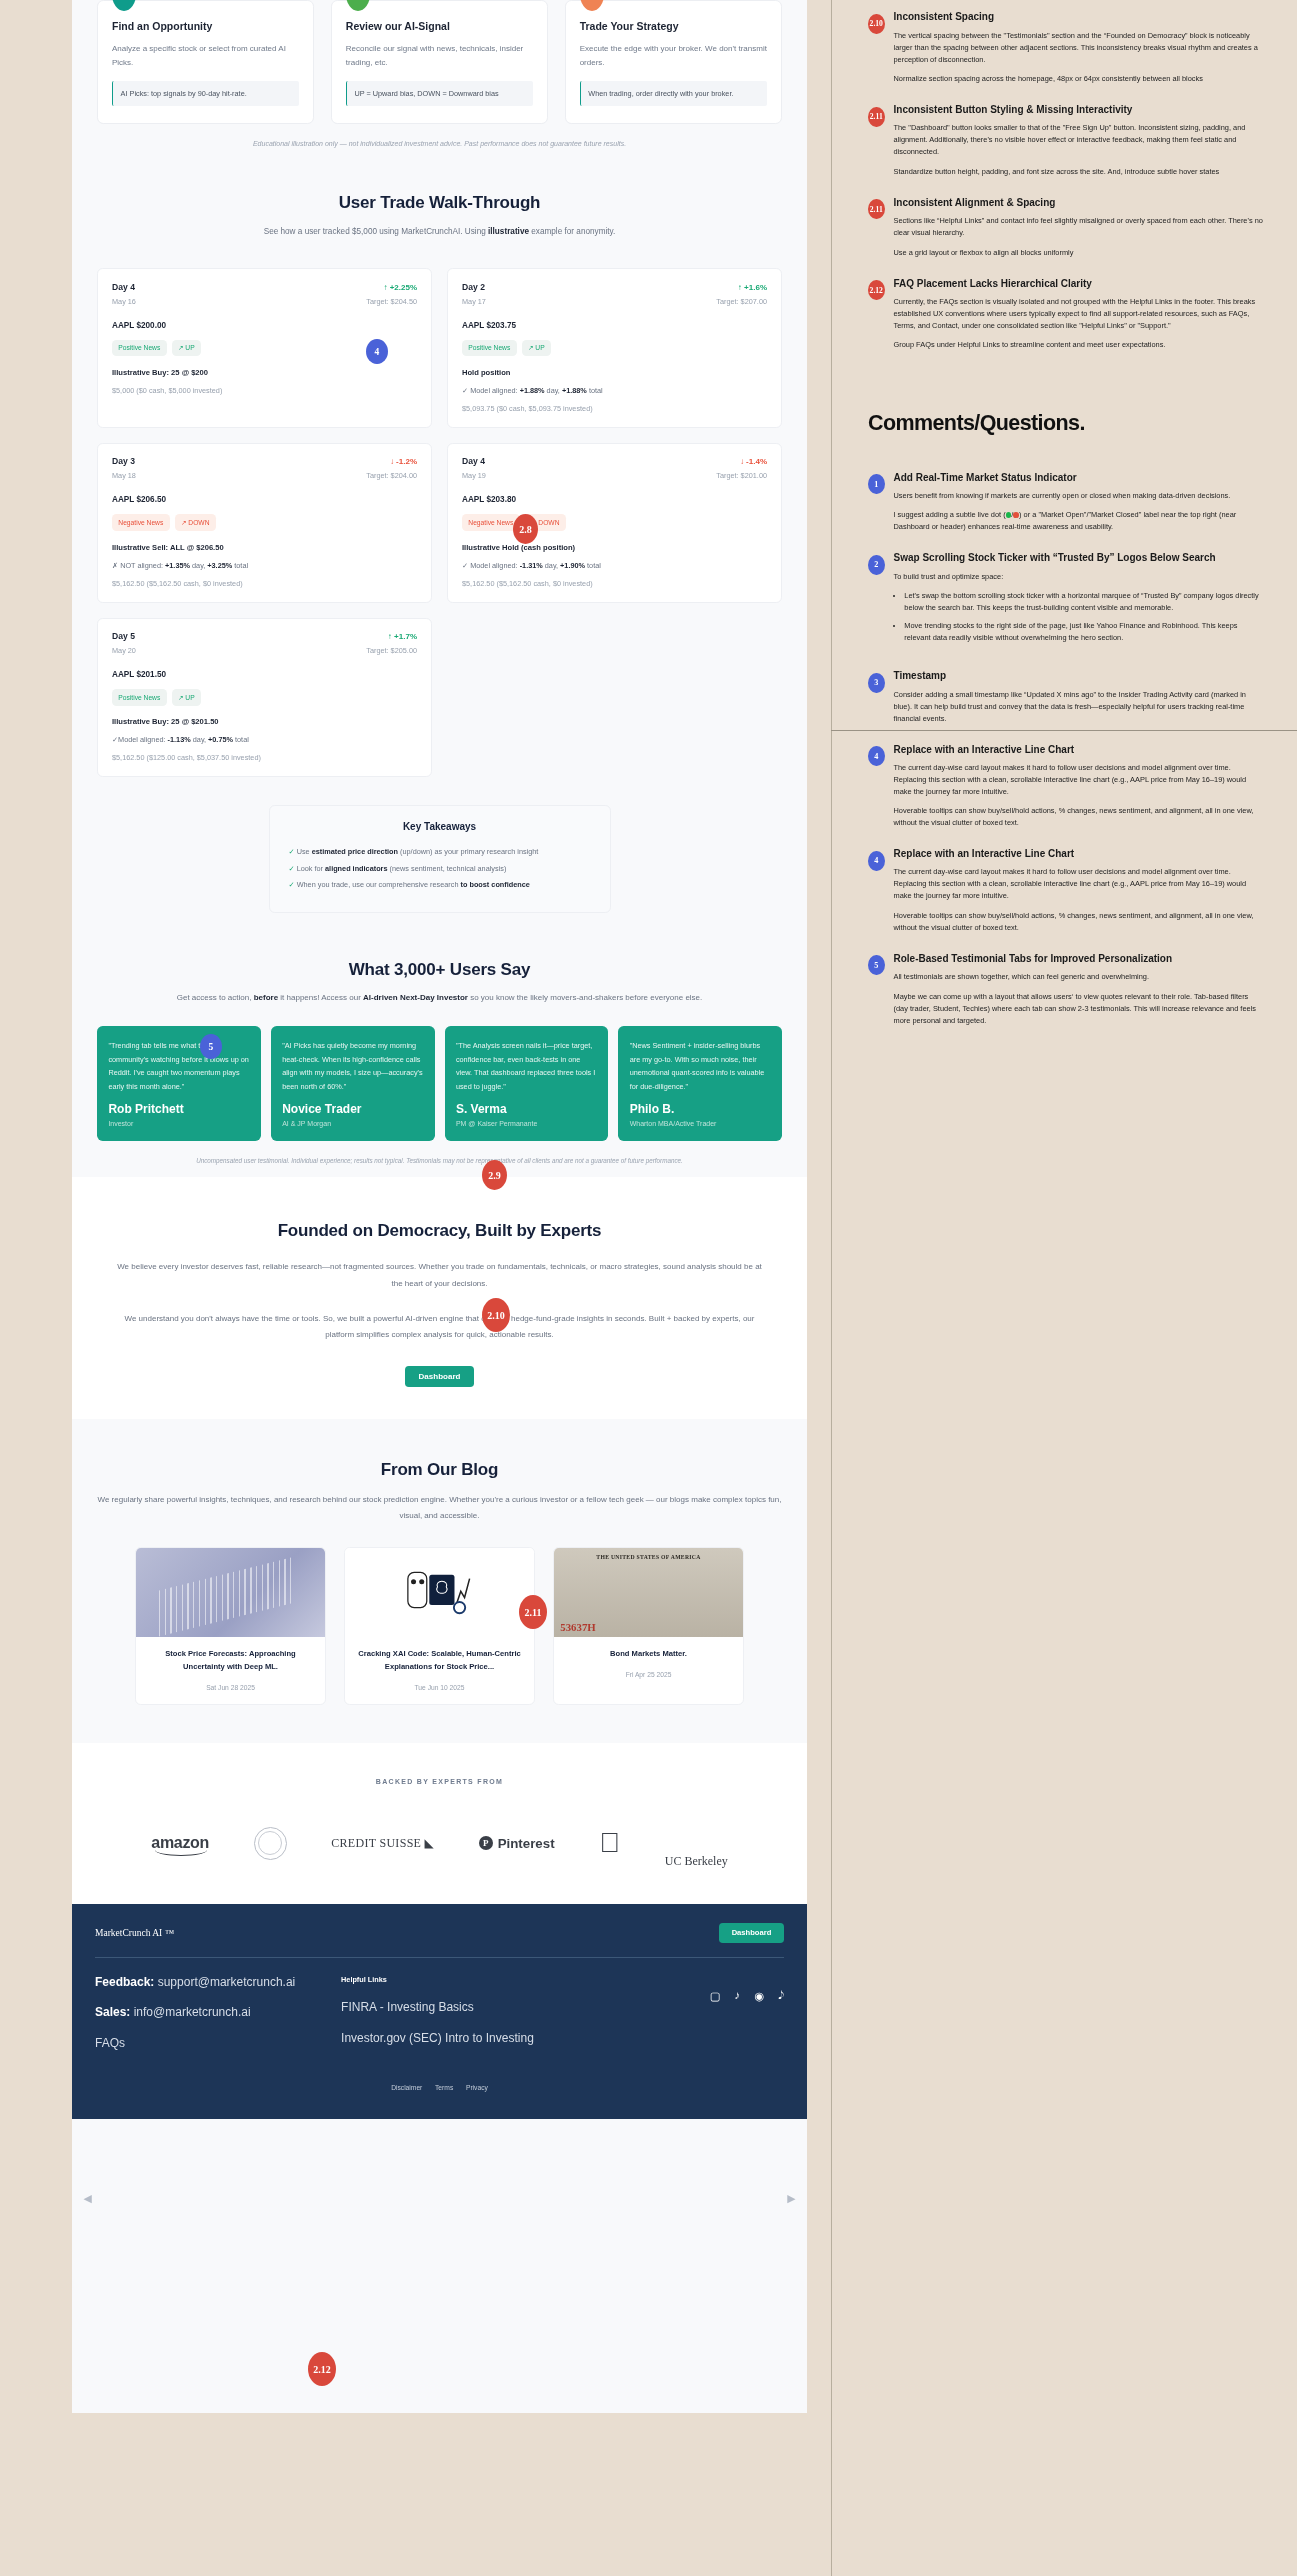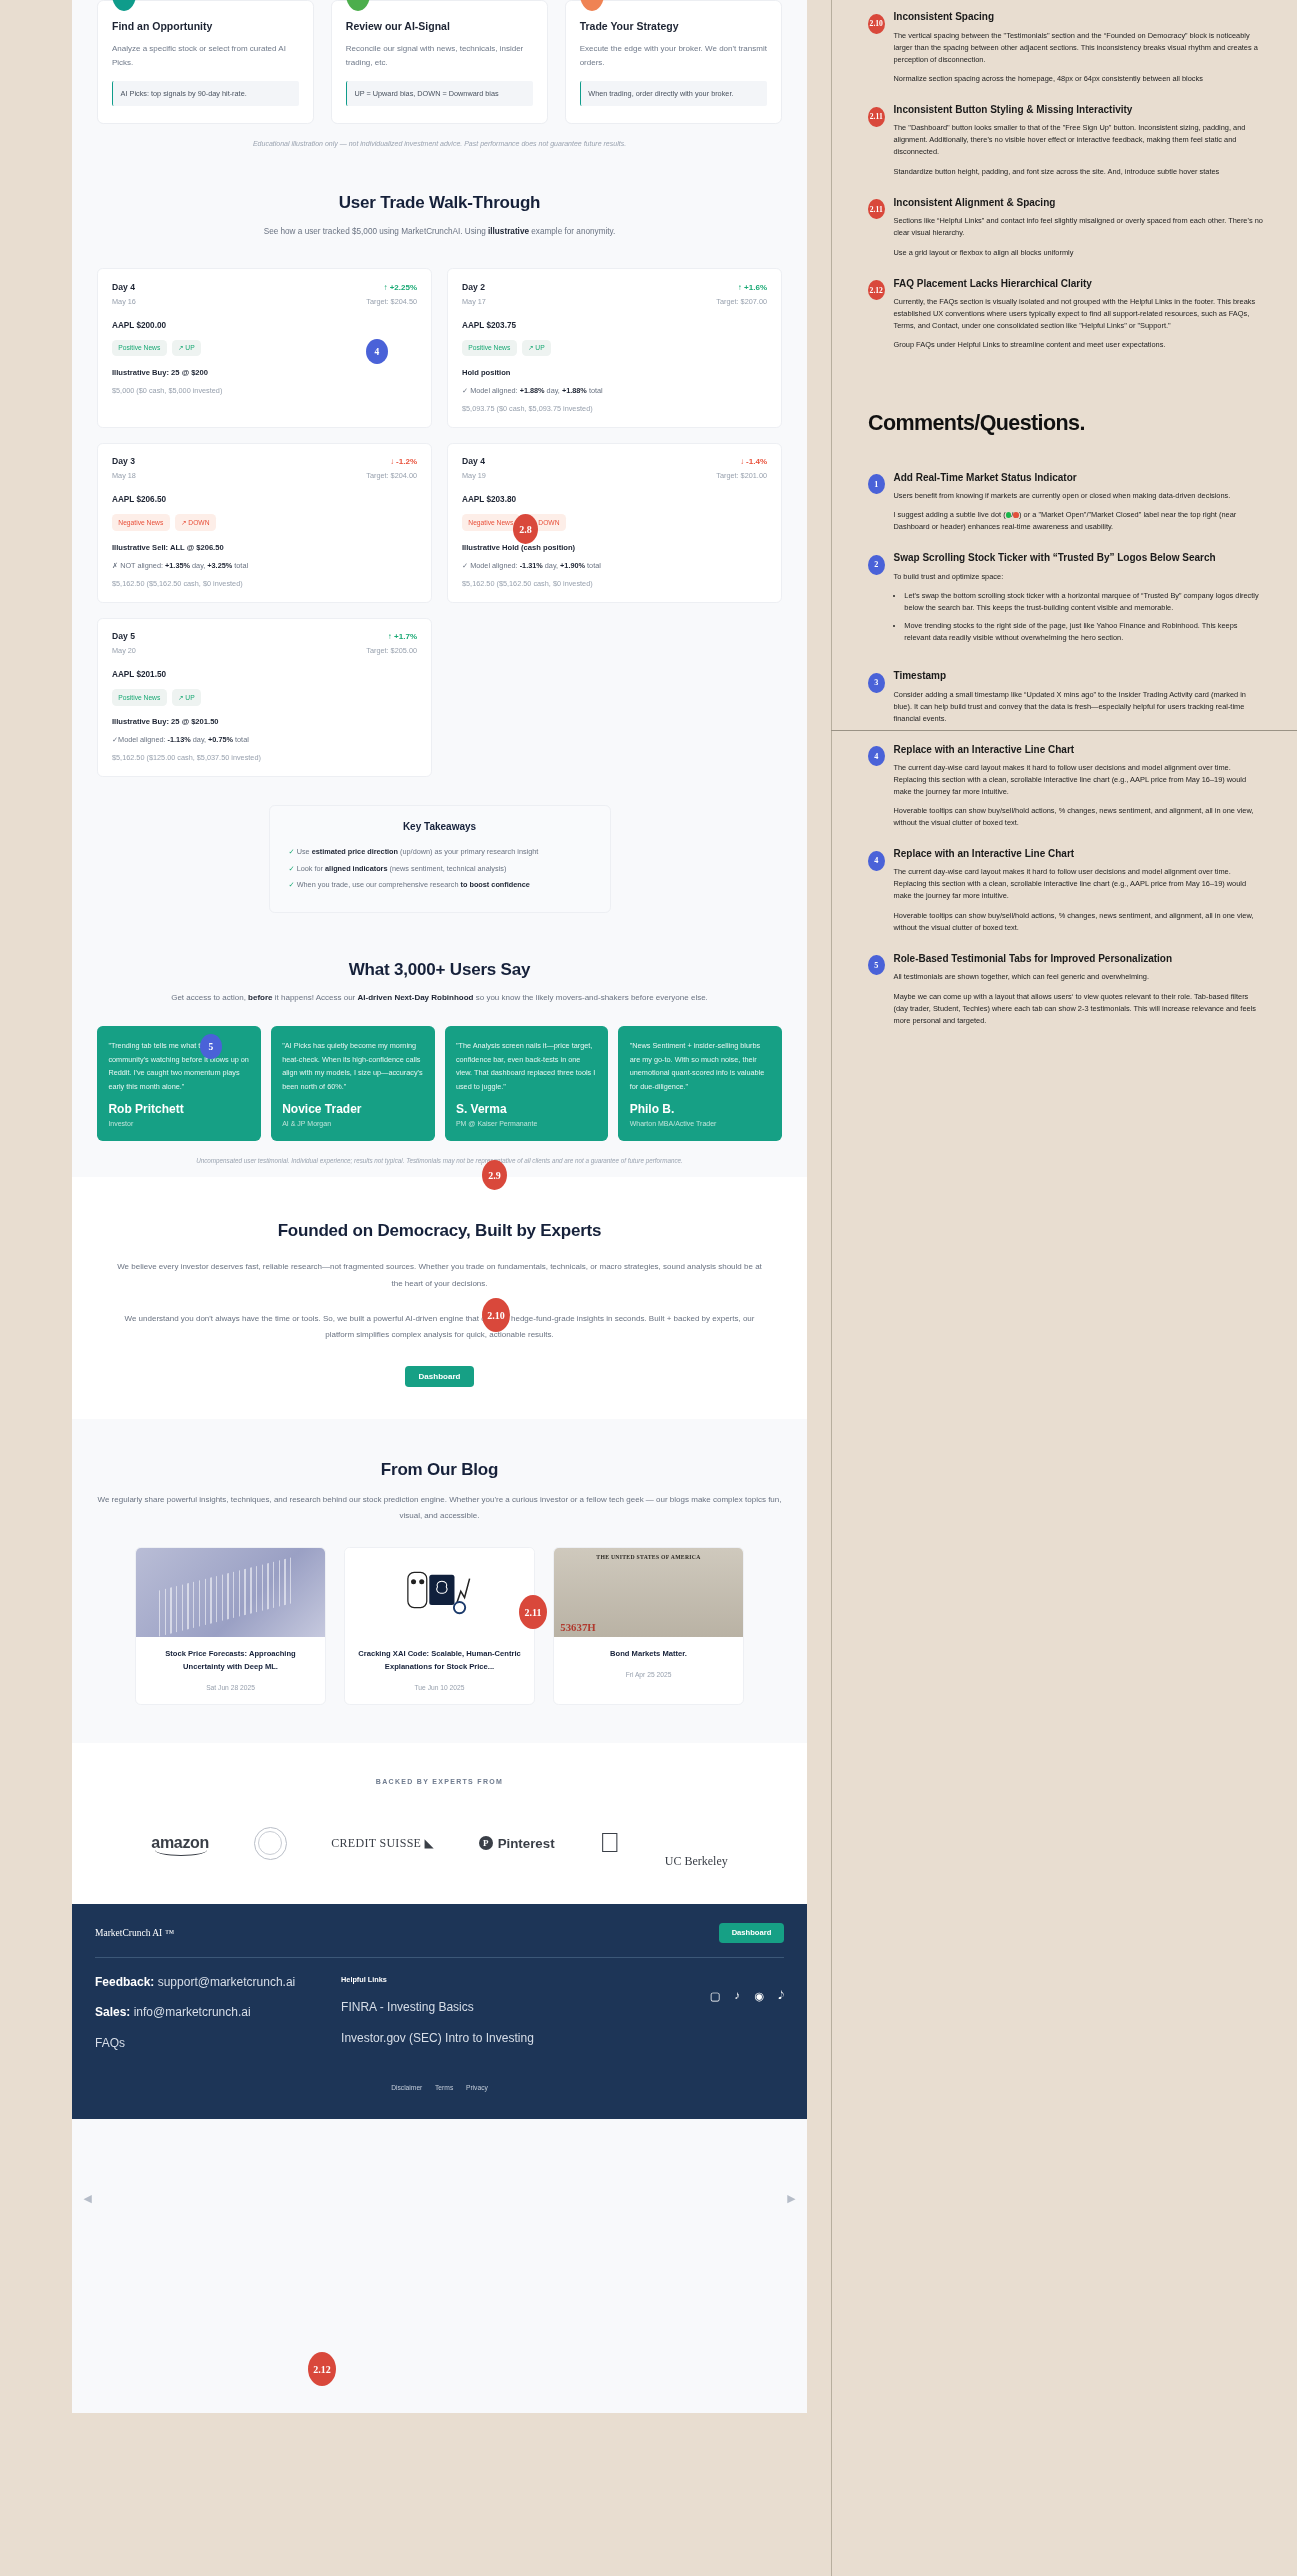--- a/index.html
+++ b/index.html
@@ -324,21 +324,21 @@
             <div class="tk-item"><span class="tk-check">✓</span> Use <b>estimated price direction</b> (up/down) as your primary research insight</div>
             <div class="tk-item"><span class="tk-check">✓</span> Look for <b>aligned indicators</b> (news sentiment, technical analysis)</div>
             <div class="tk-item"><span class="tk-check">✓</span> When you trade, use our comprehensive research <b>to boost confidence</b></div>
           </div>
       </div>
     </section>
 
     <section class="testi">
       <h2 class="sec-title">What 3,000+ Users Say</h2>
       <p class="testi-sub">
-        <span>Get access to action, </span><b>before</b><span> it happens! Access our </span><b>AI-driven Next-Day Robinhood</b><span> so you know the likely movers-and-shakers before everyone else.</span>
+        <span>Get access to action, </span><b>before</b><span> it happens! Access our </span><b>AI-driven Next-Day Investor</b><span> so you know the likely movers-and-shakers before everyone else.</span>
       </p>
       <div class="testi-grid" id="testi-grid">
           <div class="testi-card">
             <div class="testi-quote">"Trending tab tells me what the community's watching before it blows up on Reddit. I've caught two momentum plays early this month alone."</div>
             <div class="testi-name">Rob Pritchett</div>
             <div class="testi-role">Investor</div>
           </div>
           <div class="testi-card">
             <div class="testi-quote">"AI Picks has quietly become my morning heat-check. When its high-confidence calls align with my models, I size up—accuracy's been north of 60%."</div>
             <div class="testi-name">Novice Trader</div>

